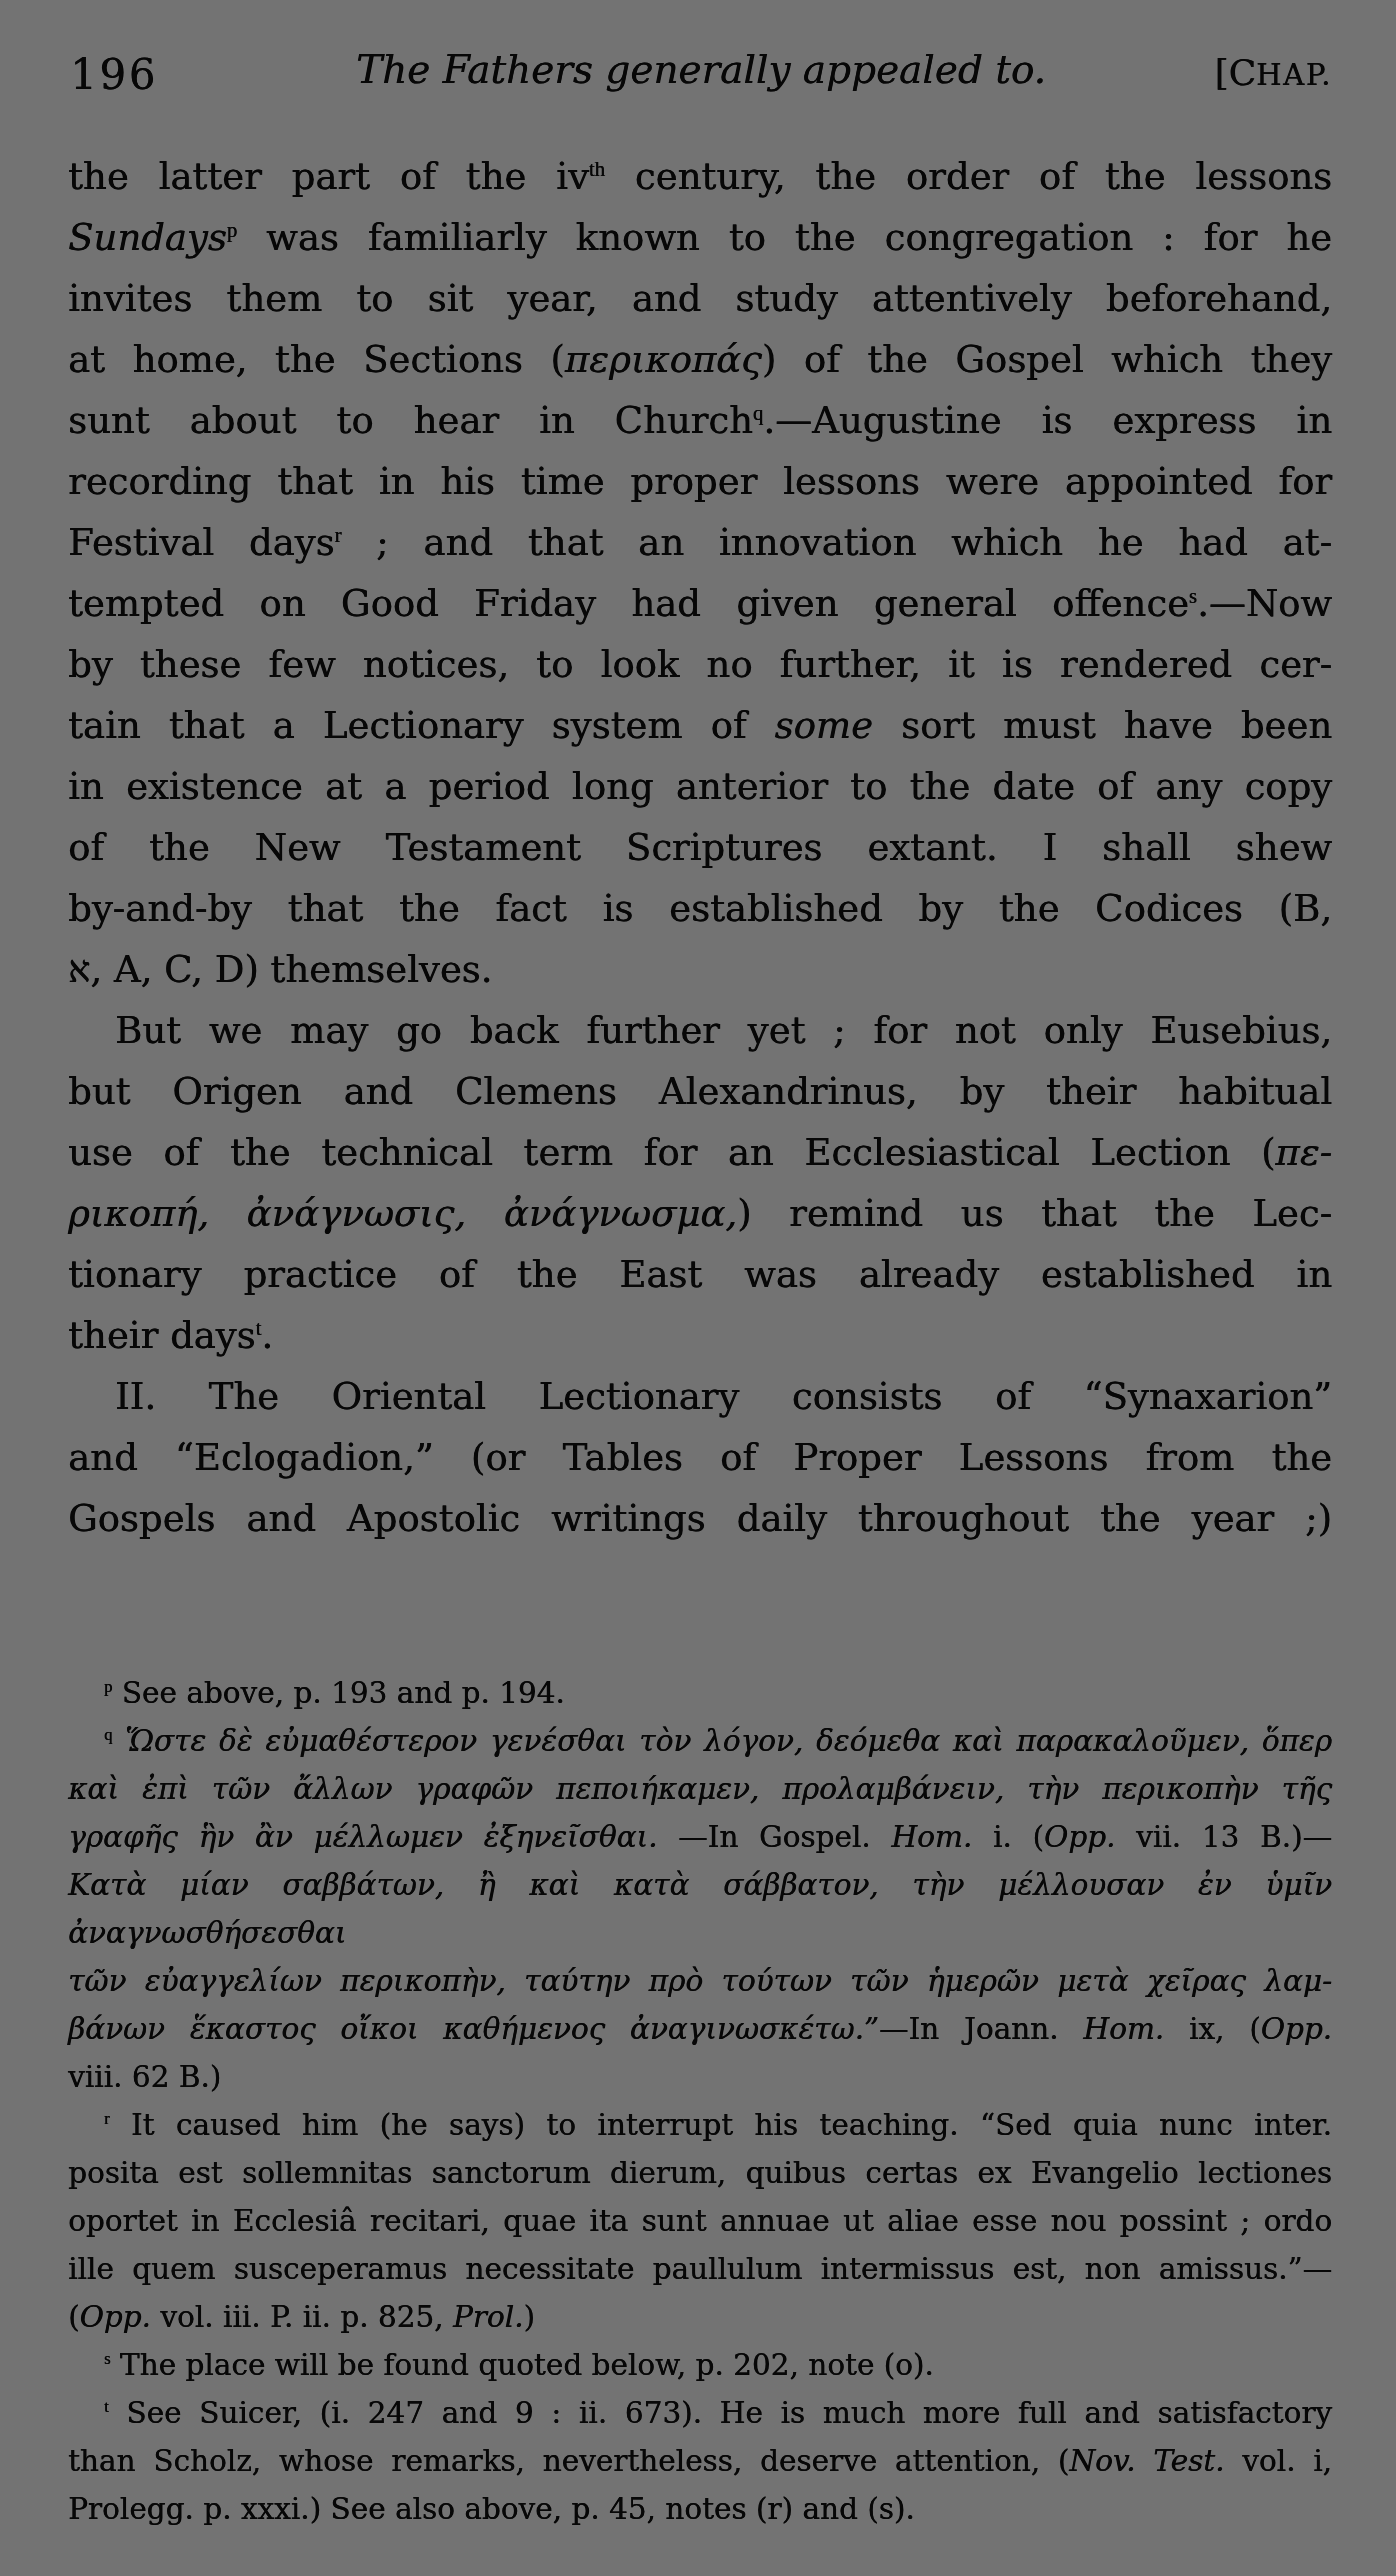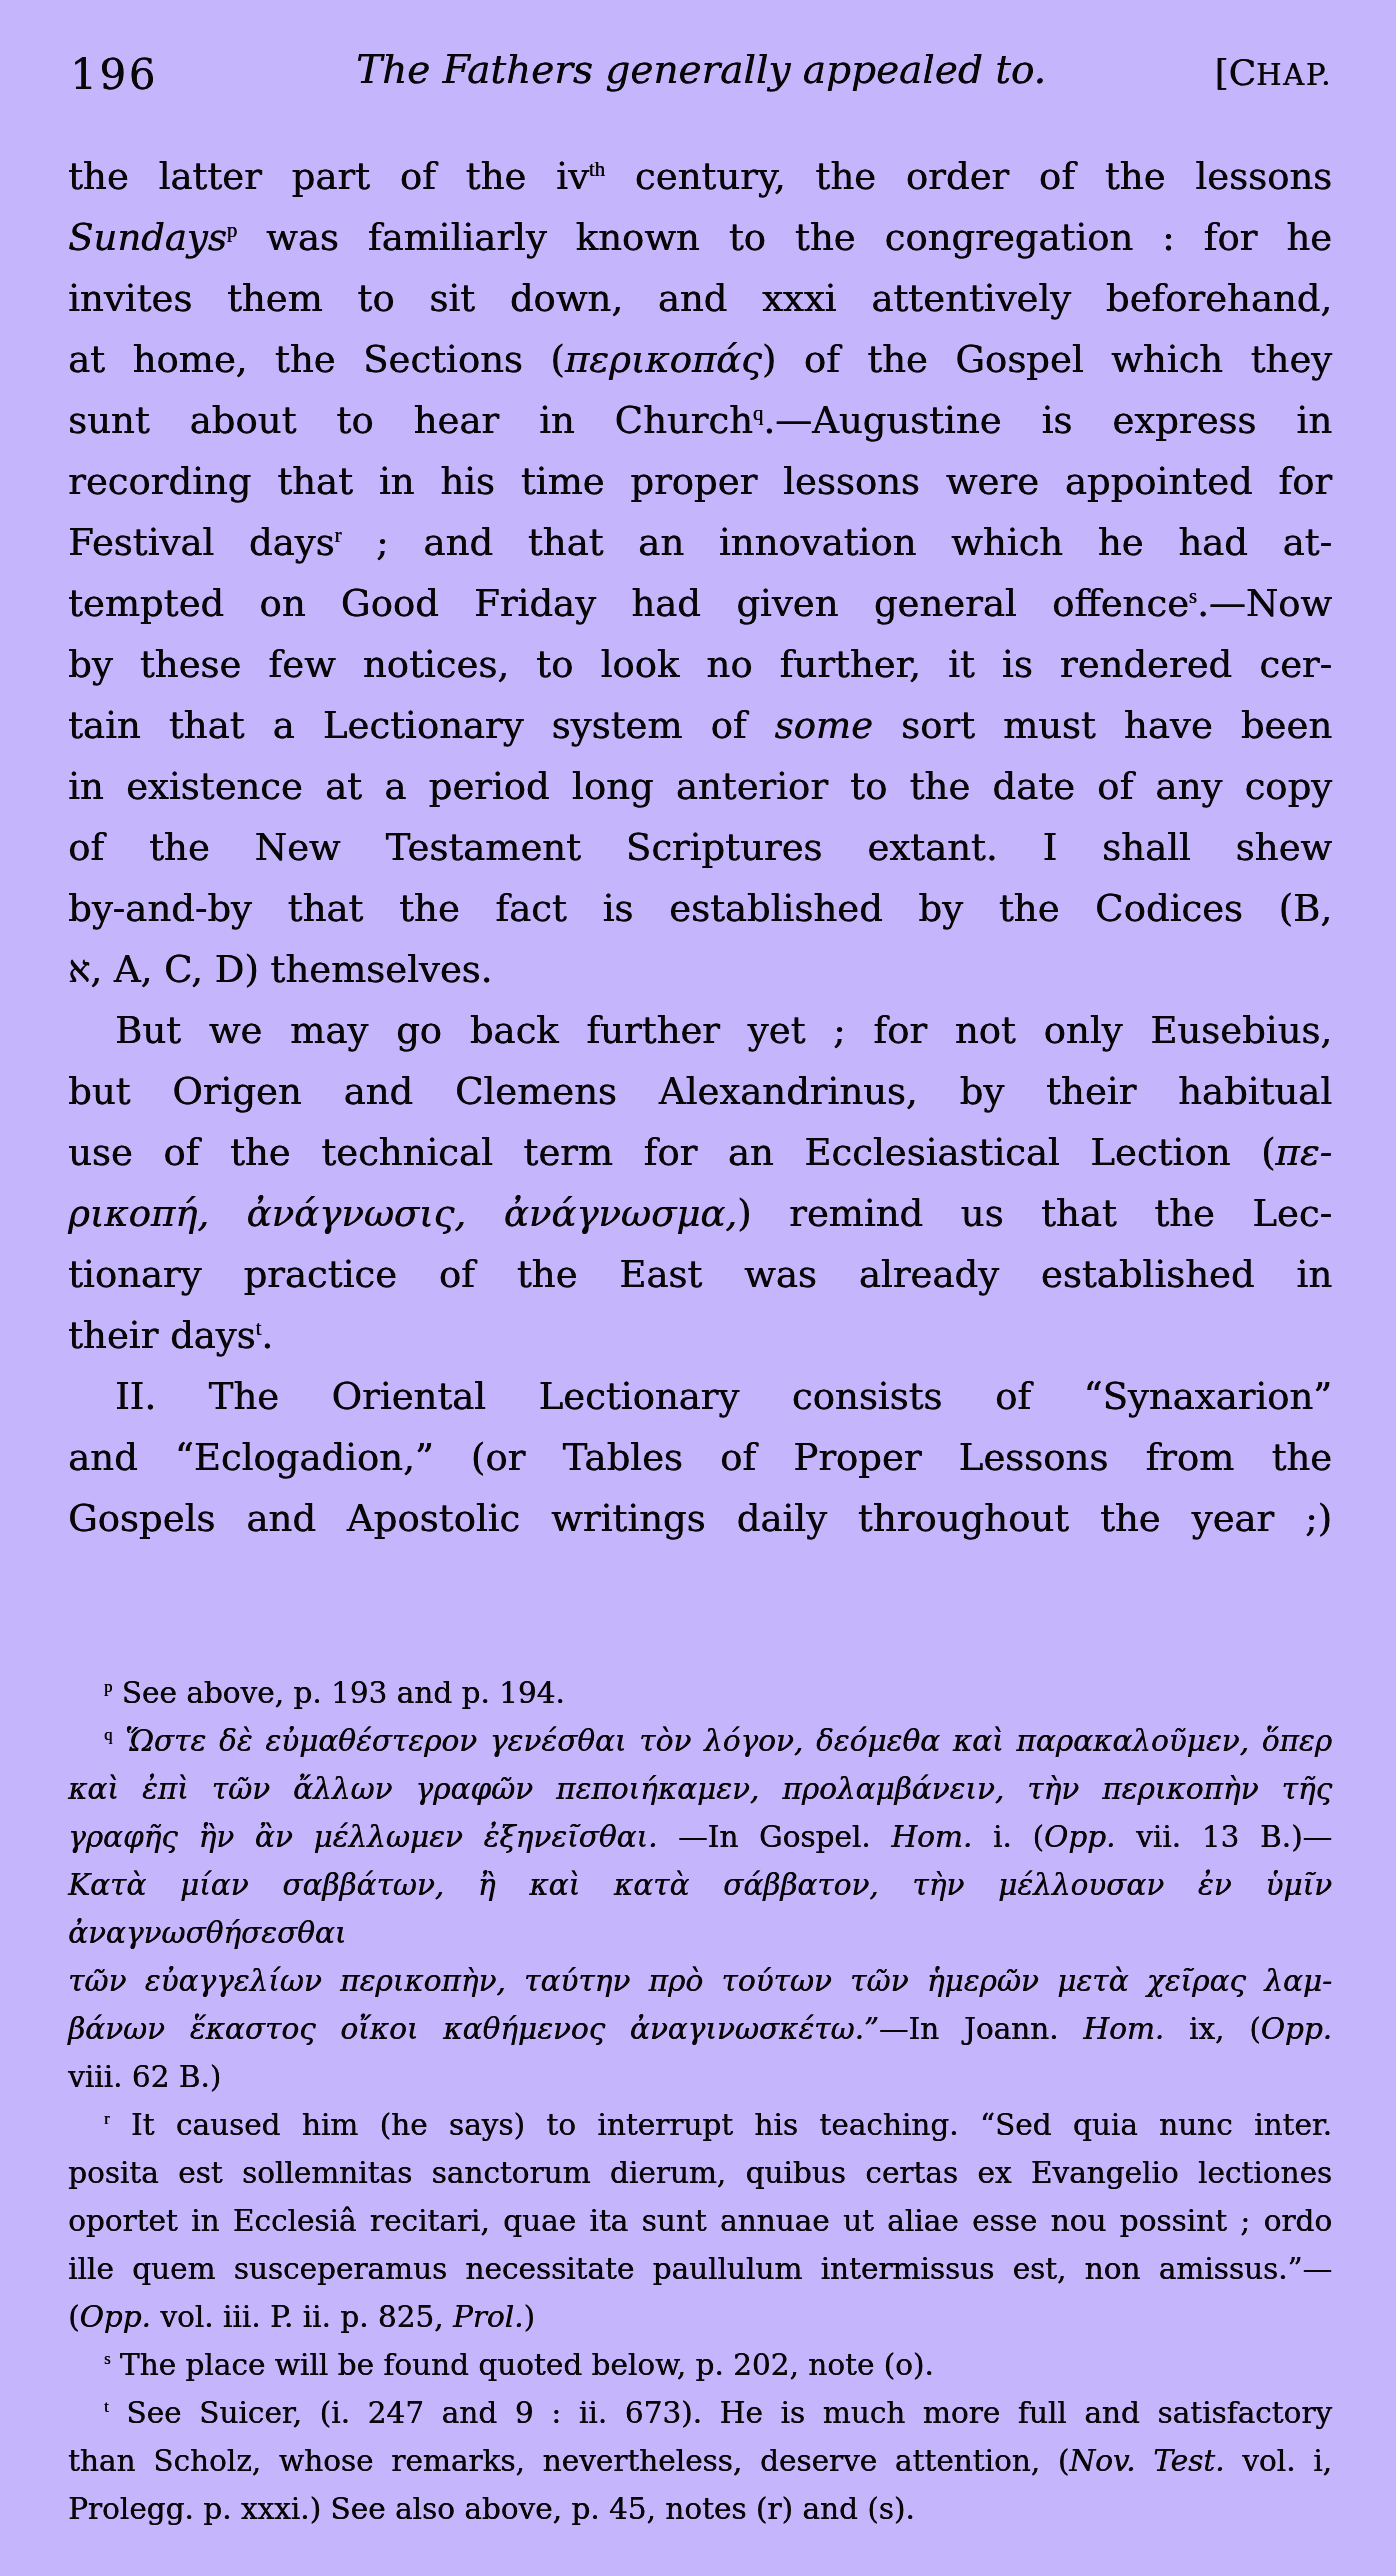--- a/index.html
+++ b/index.html
@@ -11,21 +11,21 @@
     width: 1396px;
     height: 2576px;
     position: relative;
     overflow: hidden;
     color: #070707;
     font-family: "DejaVu Serif", "Liberation Serif", serif;
   }
   .page {
     position: absolute;
     inset: 0;
-    background: #c4b5fd;
+    background: #737373;
     padding-left: 23px;
   }
   .hdr {
     position: absolute;
     top: 45px;
     left: 70px;
     right: 64px;
     height: 61px;
     text-shadow: 0.4px 0 0 currentColor;
   }
@@ -102,21 +102,21 @@
 <div class="page">
   <div class="hdr">
     <span class="pagenum">196</span>
     <span class="runtitle">The Fathers generally appealed to.</span>
     <span class="chap"><span>[C</span><span class="small">HAP.</span></span>
   </div>
   <div class="bodytext">
       <div class="para">
         <div class="line"><span>the latter part of the iv</span><span class="sup">th</span><span> century, the order of the lessons</span></div>
         <div class="line"><span class="it">Sundays</span><span class="sup">p</span><span> was familiarly known to the congregation : for he</span></div>
-        <div class="line"><span>invites them to sit down, and xxxi attentively beforehand,</span></div>
+        <div class="line"><span>invites them to sit year, and study attentively beforehand,</span></div>
         <div class="line"><span>at home, the Sections (</span><span class="gk">περικοπάς</span><span>) of the Gospel which they</span></div>
         <div class="line"><span>sunt about to hear in Church</span><span class="sup">q</span><span>.—Augustine is express in</span></div>
         <div class="line"><span>recording that in his time proper lessons were appointed for</span></div>
         <div class="line"><span>Festival days</span><span class="sup">r</span><span> ; and that an innovation which he had at-</span></div>
         <div class="line"><span>tempted on Good Friday had given general offence</span><span class="sup">s</span><span>.—Now</span></div>
         <div class="line"><span>by these few notices, to look no further, it is rendered cer-</span></div>
         <div class="line"><span>tain that a Lectionary system of </span><span class="it">some</span><span> sort must have been</span></div>
         <div class="line"><span>in existence at a period long anterior to the date of any copy</span></div>
         <div class="line"><span>of the New Testament Scriptures extant. I shall shew</span></div>
         <div class="line"><span>by-and-by that the fact is established by the Codices (B,</span></div>

